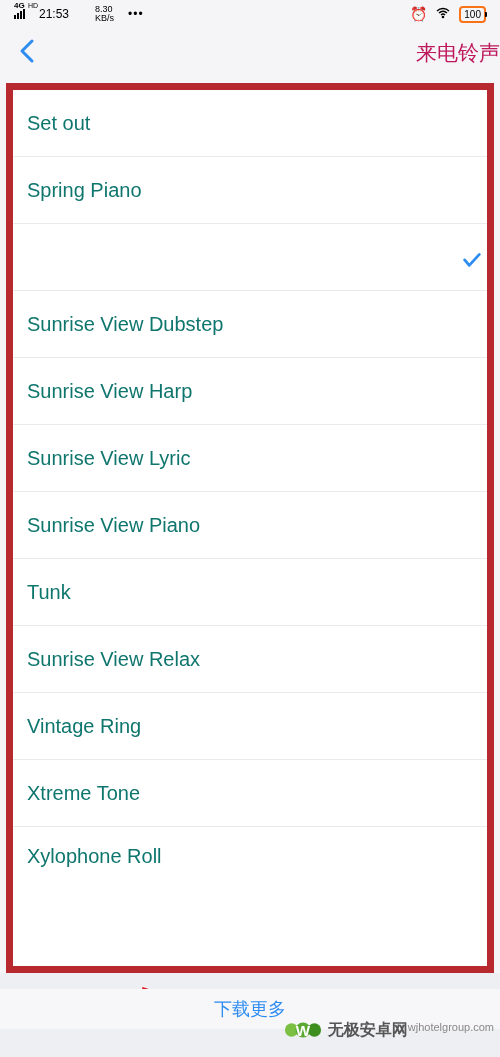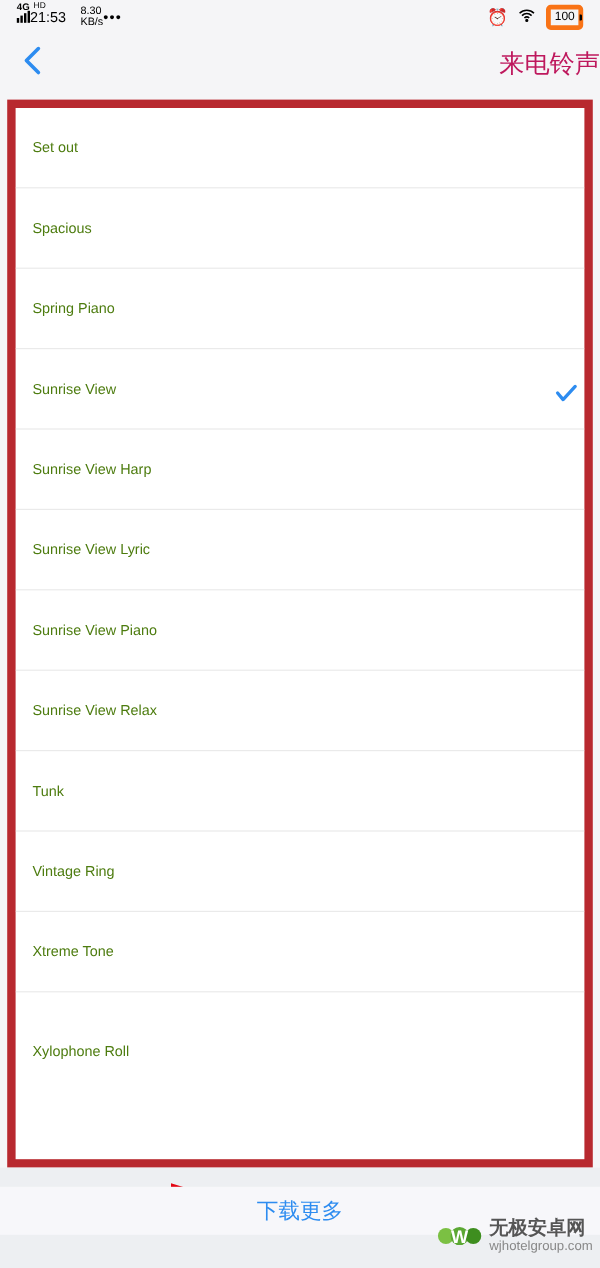--- a/index.html
+++ b/index.html
@@ -20,21 +20,21 @@
       display: flex;
       align-items: center;
       justify-content: space-between;
       padding: 0 14px;
       font-size: 13px;
       color: #000;
     }
     .status-left {
       display: flex;
       align-items: center;
-      gap: 0;
+      gap: 14px;
     }
     .status-right {
       display: flex;
       align-items: center;
       gap: 8px;
     }
     .signal-indicator {
       display: flex;
       align-items: flex-end;
       gap: 1px;
@@ -78,21 +78,21 @@
       font-size: 14px;
     }
     .wifi-icon svg {
       width: 16px;
       height: 16px;
     }
     .battery {
       display: flex;
       align-items: center;
       gap: 1px;
-      border: 4px solid #f97316;
+      border: 2px solid #f97316;
       border-radius: 4px;
       padding: 1px 3px;
       font-size: 10px;
       position: relative;
       justify-content: center;
     }
     .battery::after {
       content: '';
       position: absolute;
       right: -3px;
@@ -135,28 +135,28 @@
       border: 7px solid #B8292F;
       background: #fff;
       overflow: hidden;
     }
     .list-item {
       height: 67px;
       display: flex;
       align-items: center;
       padding: 0 14px;
       border-bottom: 1px solid #eaeaea;
-      font-size: 12px;
-      color: #4d7c0f;
+      font-size: 20px;
+      color: #0f766e;
       position: relative;
     }
     .list-item:last-child {
       border-bottom: none;
       height: 56px;
-      align-items: flex-end;
+      align-items: flex-start;
       padding-top: 18px;
     }
     .check-mark {
       position: absolute;
       right: 4px;
       top: 50%;
       transform: translateY(-30%);
     }
     .check-mark svg {
       width: 22px;
@@ -197,21 +197,21 @@
       display: flex;
       align-items: center;
       gap: 6px;
     }
     .wm-logo {
       width: 38px;
       height: 38px;
     }
     .wm-text {
       display: flex;
-      flex-direction: column;
+      flex-direction: row;
       line-height: 1.1;
     }
     .wm-title {
       font-size: 16px;
       font-weight: 600;
       color: #555;
     }
     .wm-url {
       font-size: 11px;
       color: #888;
@@ -261,45 +261,44 @@
   </div>
   <div class="header-title">来电铃声</div>
 </div>
 
 <div class="list-container">
   <div id="ringtone-list">
       <div class="list-item">
         <span>Set out</span>
       </div>
       <div class="list-item">
-        <span>Spacious</span>
-      </div>
-      <div class="list-item">
         <span>Spring Piano</span>
       </div>
       <div class="list-item">
-        <span>Sunrise View</span>
         <span class="check-mark"><svg viewBox="0 0 24 24" fill="none" stroke="#2d8cf0" stroke-width="3" stroke-linecap="round" stroke-linejoin="round">
             <polyline points="4,12 9,18 20,6"></polyline>
           </svg></span>
       </div>
       <div class="list-item">
+        <span>Sunrise View Dubstep</span>
+      </div>
+      <div class="list-item">
         <span>Sunrise View Harp</span>
       </div>
       <div class="list-item">
         <span>Sunrise View Lyric</span>
       </div>
       <div class="list-item">
         <span>Sunrise View Piano</span>
       </div>
       <div class="list-item">
+        <span>Tunk</span>
+      </div>
+      <div class="list-item">
         <span>Sunrise View Relax</span>
-      </div>
-      <div class="list-item">
-        <span>Tunk</span>
       </div>
       <div class="list-item">
         <span>Vintage Ring</span>
       </div>
       <div class="list-item">
         <span>Xtreme Tone</span>
       </div>
       <div class="list-item">
         <span>Xylophone Roll</span>
       </div>

